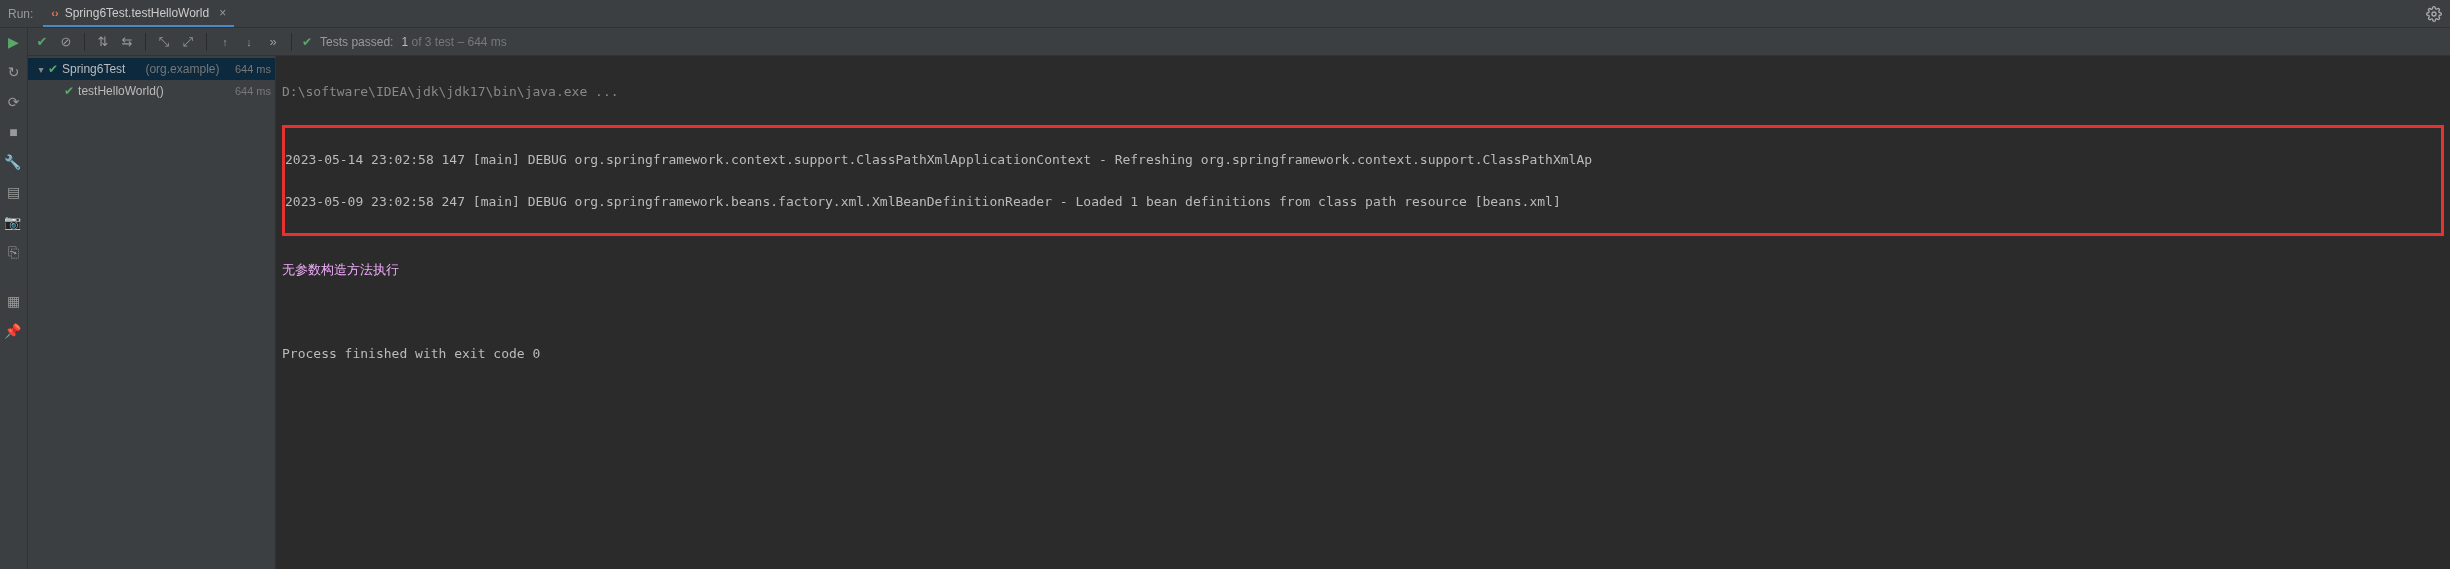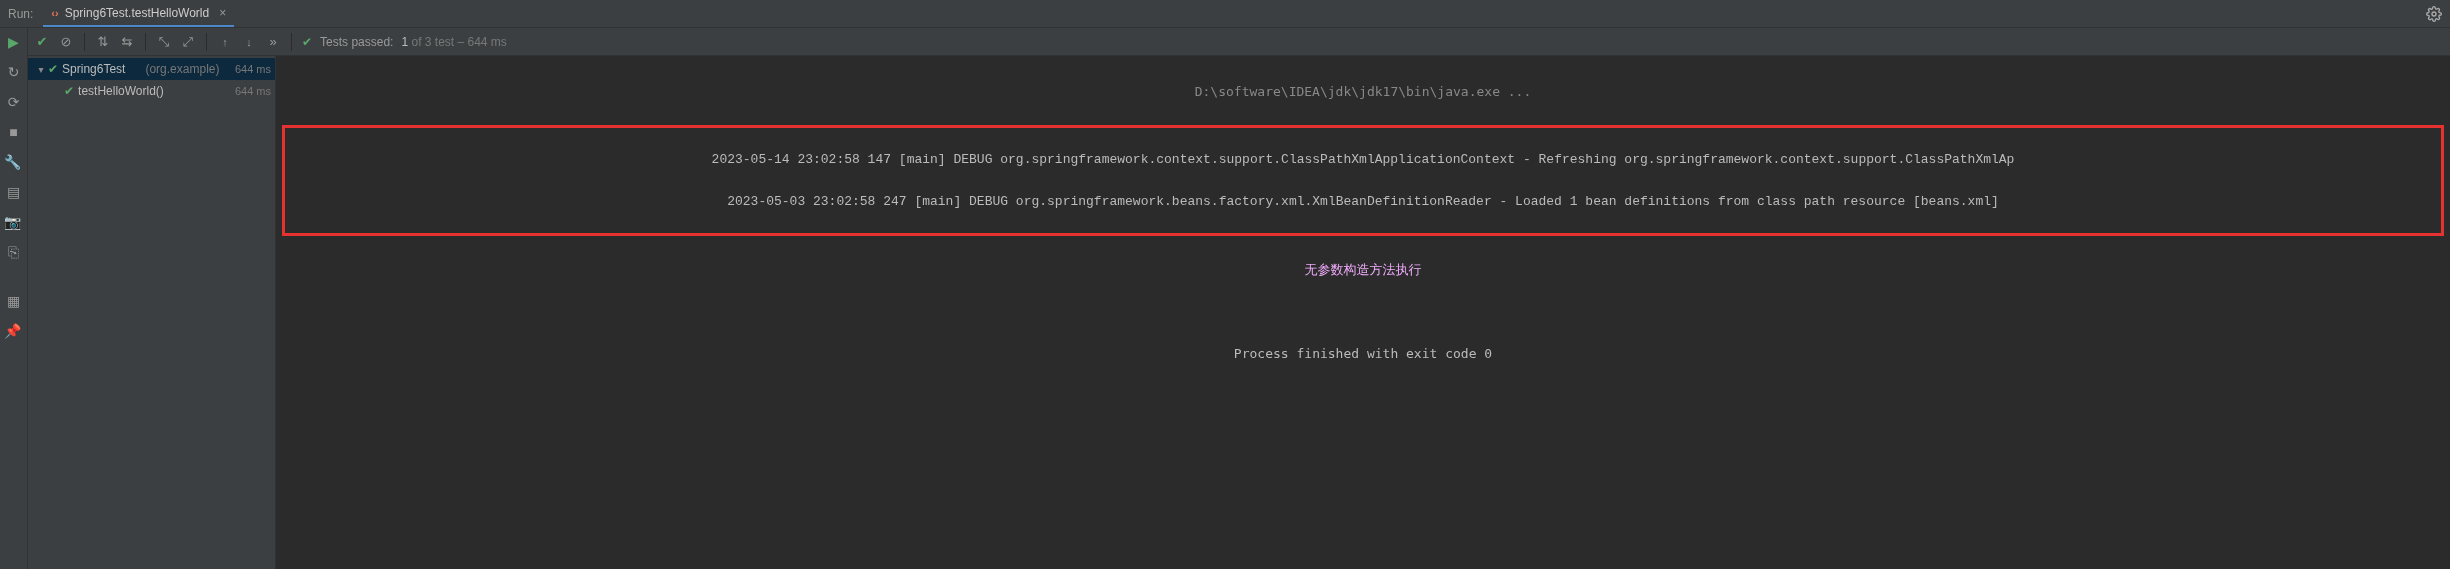--- a/index.html
+++ b/index.html
@@ -144,28 +144,26 @@
     flex: 1;
     background: #2b2b2b;
     font-family: "Consolas", "Menlo", monospace;
     font-size: 13px;
     line-height: 21px;
     padding: 4px 6px;
     color: #bbbbbb;
     white-space: pre;
     overflow: hidden;
     position: relative;
-    text-align: center;
   }
   .cmdline { color: #888; }
   .highlight-box {
     border: 3px solid #e63131;
-    padding: 0 17px;
+    padding: 0 0;
     margin: 2px 0;
-    font-family: Liberation Mono, monospace;
   }
   .stdout { color: #f0abfc; }
   .exitline { color: #bbbbbb; }
 </style>
 </head>
 <body>
 
 <div class="header">
   <span class="header-label">Run:</span>
   <div class="tab">
@@ -235,21 +233,21 @@
           <span class="tree-check">✔</span>
           <span class="tree-name">testHelloWorld()</span>
           <span class="tree-time">644 ms</span>
         </div>
       </div>
 
       <div class="console">
 <div class="cmdline">D:\software\IDEA\jdk\jdk17\bin\java.exe ...</div>
 <div class="highlight-box">
 <div>2023-05-14 23:02:58 147 [main] DEBUG org.springframework.context.support.ClassPathXmlApplicationContext - Refreshing org.springframework.context.support.ClassPathXmlAp</div>
-<div>2023-05-03 23:02:58 247 [main] DEBUG org.springframework.beans.factory.xml.XmlBeanDefinitionReader - Loaded 1 bean definitions from class path resource [beans.xml]</div>
+<div>2023-05-09 23:02:58 247 [main] DEBUG org.springframework.beans.factory.xml.XmlBeanDefinitionReader - Loaded 1 bean definitions from class path resource [beans.xml]</div>
 </div>
 <div class="stdout">无参数构造方法执行</div>
 <div> </div>
 <div class="exitline">Process finished with exit code 0</div>
       </div>
 
     </div>
   </div>
 </div>
 

